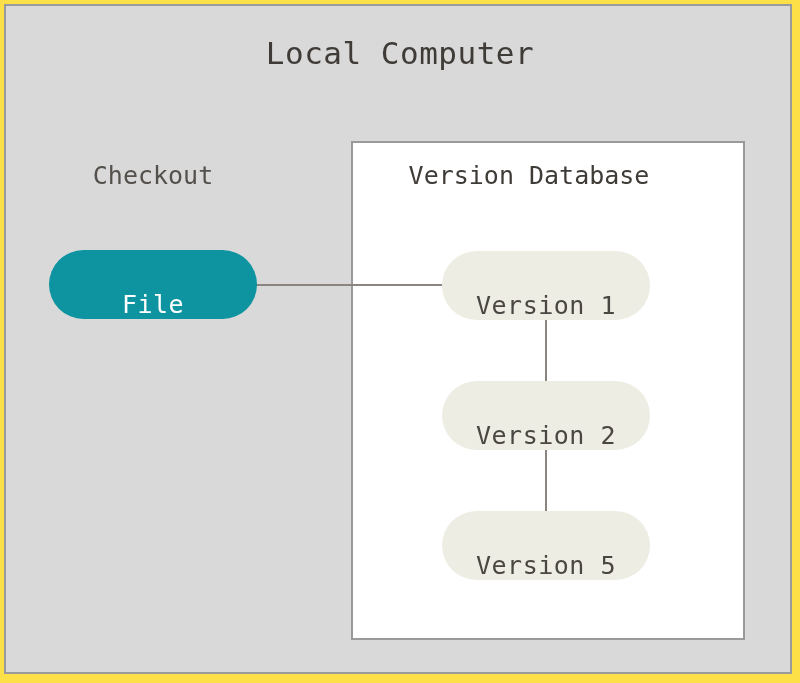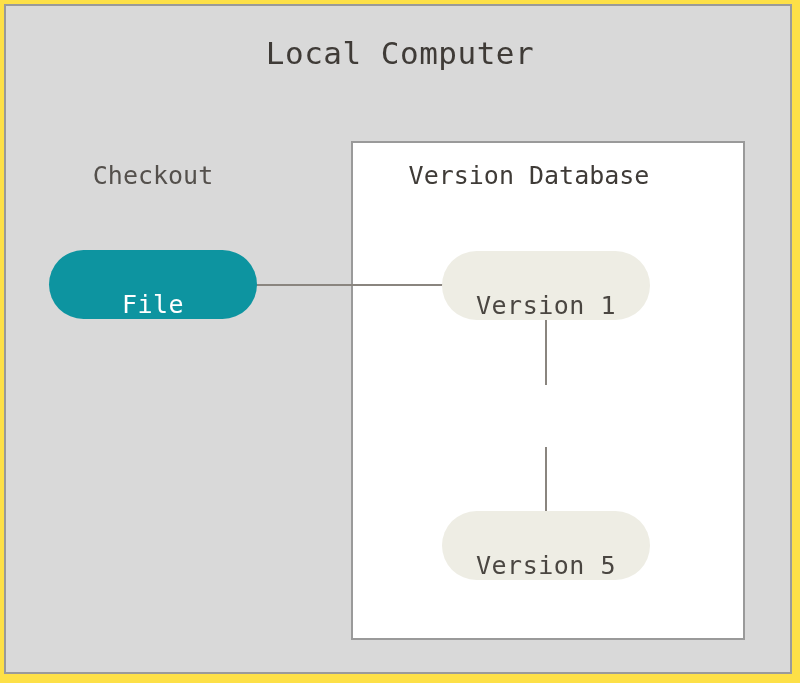--- a/index.html
+++ b/index.html
@@ -152,18 +152,21 @@
   <div class="edge-v edge-v-21"></div>
 
   <div class="node node-file">
     <span>File</span>
   </div>
 
   <div class="node node-version node-v3">
     <span>Version 1</span>
   </div>
 
+  <div class="node node-version node-v2">
+    <span>Version 2</span>
+  </div>
 
   <div class="node node-version node-v1">
     <span>Version 5</span>
   </div>
 
 </div>
 
 </body></html>

